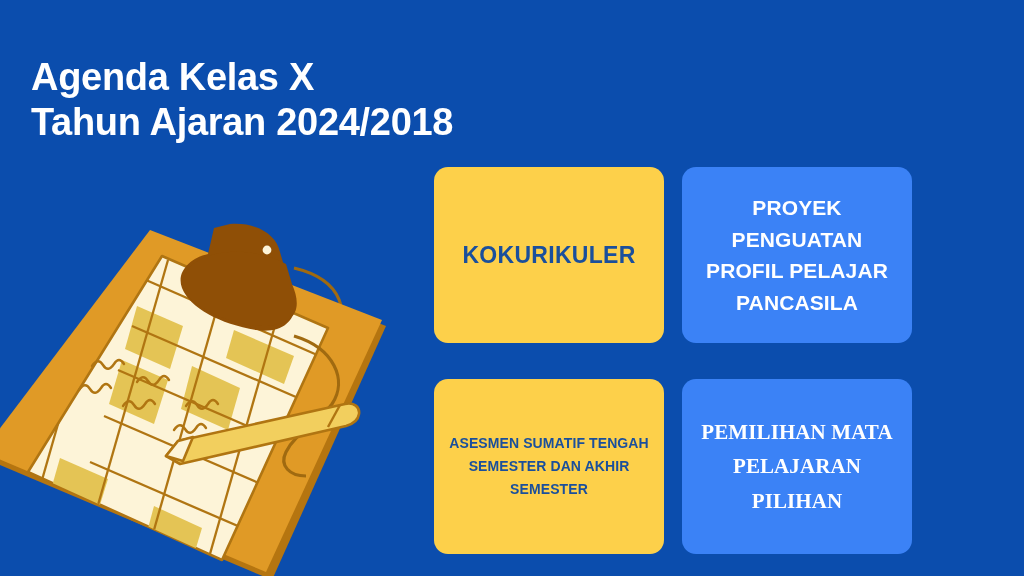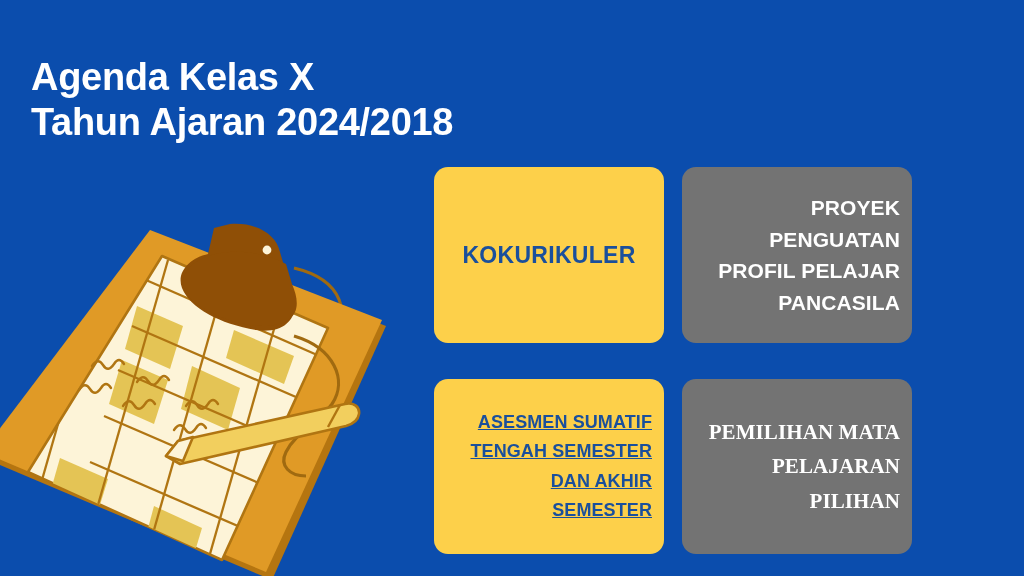--- a/index.html
+++ b/index.html
@@ -67,27 +67,27 @@
     text-align: center;
     box-sizing: border-box;
     padding: 8px 12px;
   }
   .card-text {
     font-weight: bold;
     line-height: 1.42;
     letter-spacing: 0.1px;
   }
   .card.yellow { background: #fdd04a; }
-  .card.red    { background: #737373; text-align: right; }
-  .card.yellow .card-text { color: #1a4f9c; text-align: right; }
+  .card.red    { background: #3b82f6; }
+  .card.yellow .card-text { color: #1a4f9c; }
   .card.red    .card-text { color: #ffffff; }
 
   .card.c-kokurikuler .card-text { font-size: 23px; letter-spacing: 0.3px; }
   .card.c-p5 .card-text          { font-size: 21px; line-height: 1.5; }
-  .card.c-asesmen .card-text     { font-size: 18px; line-height: 1.62; text-decoration: underline; }
+  .card.c-asesmen .card-text     { font-size: 14px; line-height: 1.62; }
   .card.c-pemilihan .card-text   { font-size: 21px; line-height: 1.62; font-family: Liberation Serif, serif; }
 </style>
 </head>
 <body>
 
 <div id="slide">
 
   <div id="title-block">
     <div class="title-line">Agenda Kelas X</div>
     <div class="title-line">Tahun Ajaran 2024/2018</div>

